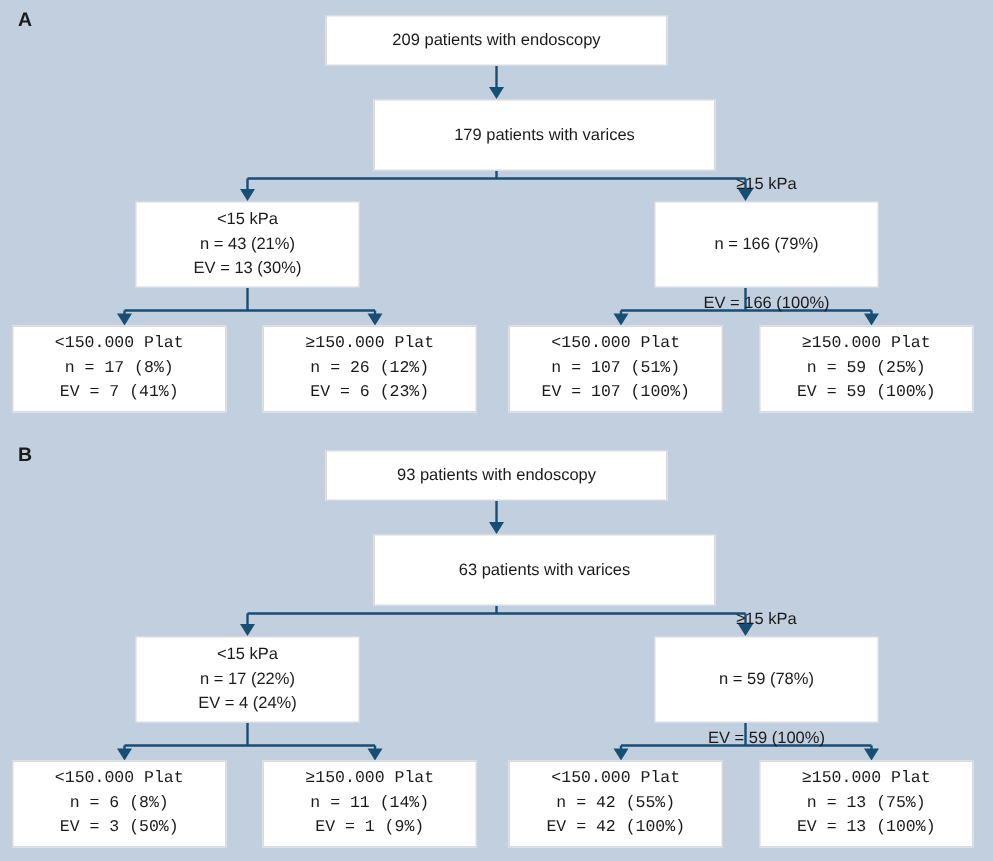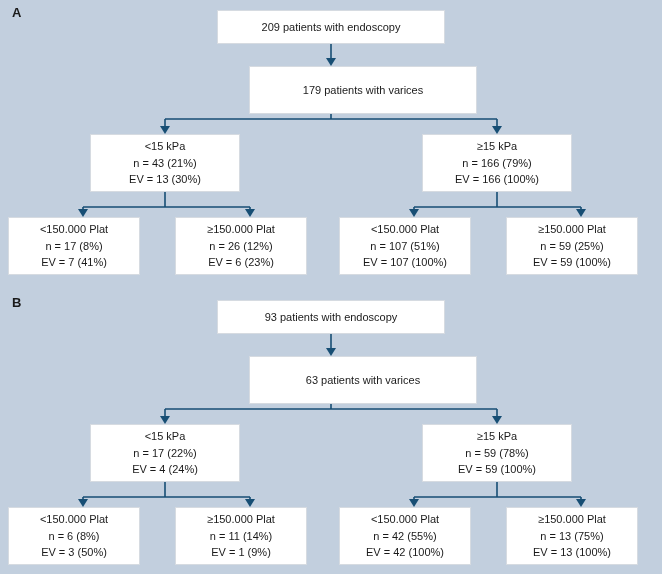--- a/index.html
+++ b/index.html
@@ -34,22 +34,22 @@
     display:flex;flex-direction:column;
     align-items:center;justify-content:center;
     text-align:left;
     color:var(--text);
     font-size:11px;line-height:1.5;
   }
   .l1{left:217px;top:10px;width:228px;height:34px;}
   .l2{left:217px;top:66px;width:228px;height:48px;margin-left:32px;}
   .l3{top:134px;width:150px;height:58px;}
   .l3.low{left:90px;}
-  .l3.high{left:422px;}
-  .leaf{top:217px;width:132px;height:58px;}
+  .l3.high{left:436px;gap:23px;}
+  .leaf{top:217px;width:143px;height:58px;font-family:Liberation Mono, monospace;}
   .leaf.p0{left:8px;}
   .leaf.p1{left:175px;}
   .leaf.p2{left:339px;}
   .leaf.p3{left:506px;}
   .node span{display:block;white-space:nowrap;}
 </style>
 </head>
 <body>
 
 <div class="canvas">

